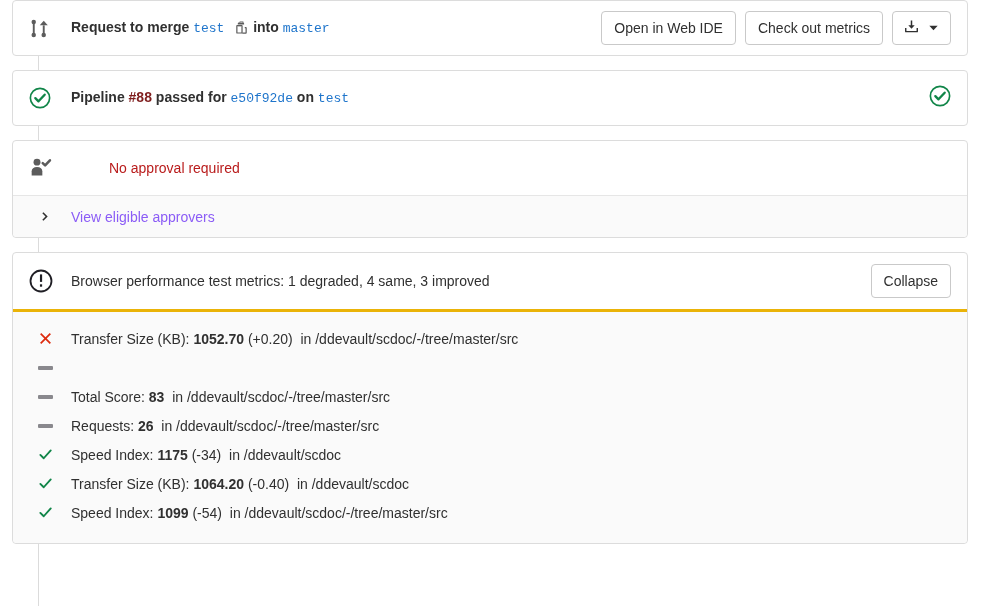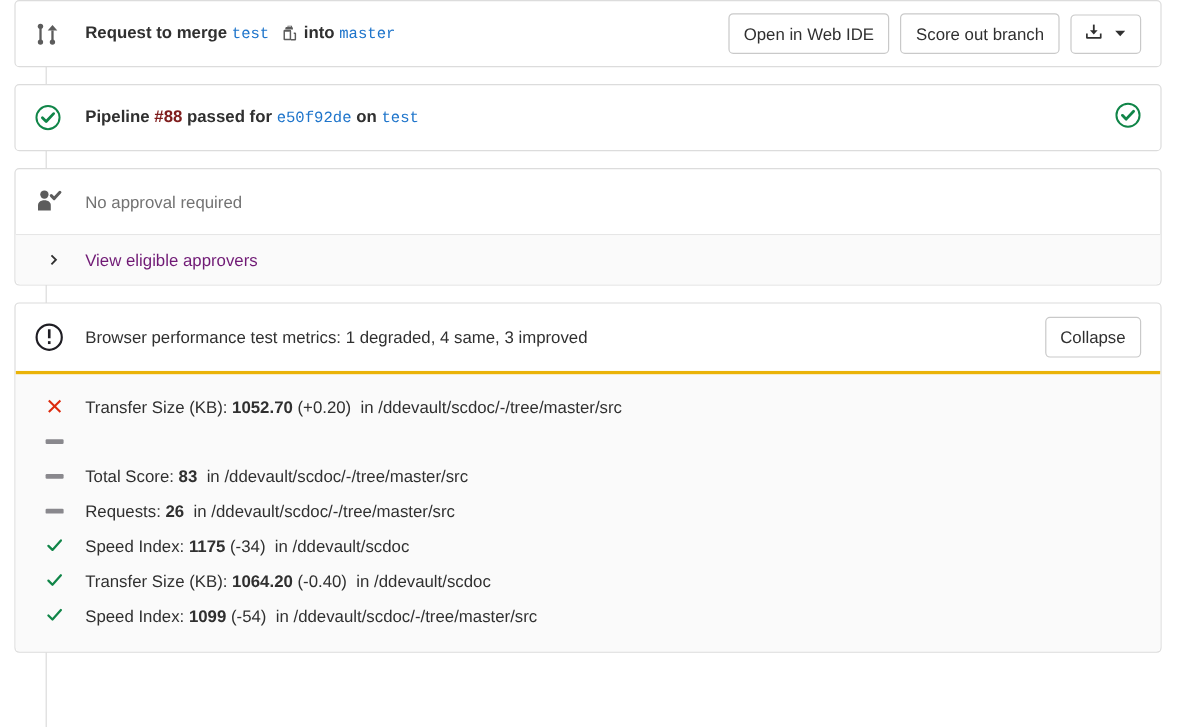--- a/index.html
+++ b/index.html
@@ -60,23 +60,23 @@
     line-height: 20px;
   }
 
   .bold { font-weight: bold; }
   .link { color: #7f1d1d; text-decoration: none; }
   .mono {
     font-family: "Liberation Mono", monospace;
     color: #1f75cb;
     font-size: 13px;
   }
-  .muted { color: #737373; }
-
-  .actions { display: flex; align-items: center; gap: 9px; }
+  .muted { color: #b91c1c; margin-left: 38px; }
+
+  .actions { display: flex; gap: 9px; }
 
   .btn {
     font-family: "Liberation Sans", sans-serif;
     font-size: 14px;
     color: #303030;
     background: #fff;
     border: 1px solid #c9c9c9;
     border-radius: 4px;
     padding: 7px 12px;
     line-height: 18px;
@@ -107,21 +107,21 @@
     border-top: 1px solid #e6e6e6;
     border-radius: 0 0 4px 4px;
   }
   .chev {
     width: 32px; min-width: 32px;
     margin-right: 10px;
     display: flex; align-items: center; justify-content: center;
     color: #303030;
   }
   .approvers-link {
-    font-size: 14px; color: #701a75;
+    font-size: 14px; color: #8b5cf6;
     text-decoration: none; cursor: pointer;
   }
 
   
   .metrics-head {
     display: flex; align-items: center;
     padding: 0 16px; min-height: 56px;
   }
   .metrics-list {
     border-top: 3px solid #eab308;
@@ -180,21 +180,21 @@
             <rect x="3.6" y="5.6" width="4.4" height="1.2"></rect>
             <path d="M9.2 6.2v7.3a1 1 0 0 1-1 1H3.4a1 1 0 0 1-1-1V6.2a1 1 0 0 1 1-1h4.8a1 1 0 0 1 1 1zm-1.3.3H3.7v6.7h4.2z"></path>
             <path d="M11.5 7.5h1.1a1 1 0 0 1 1 1v5.2a1 1 0 0 1-1 1H8.9v-1.3h3.4V8.8h-0.8z"></path>
           </svg>
         </span>
         <span class="bold">into</span>
         <span class="mono">master</span>
       </span>
       <span class="actions">
         <button class="btn">Open in Web IDE</button>
-        <button class="btn">Score out branch</button>
+        <button class="btn">Check out metrics</button>
         <button class="btn btn-split">
           <span>
             <svg width="15" height="15" viewBox="0 0 16 16" fill="#303030">
               <rect x="7.2" y="1.6" width="1.6" height="6.2"></rect>
               <path d="M8 10.3 4.6 6.6h6.8z"></path>
               <path d="M2.6 9.6v3.1h10.8V9.6h1.5v3.6a1 1 0 0 1-1 1H2.1a1 1 0 0 1-1-1V9.6z"></path>
             </svg>
           </span>
           <span>
             <svg width="11" height="11" viewBox="0 0 10 10" fill="#303030">

